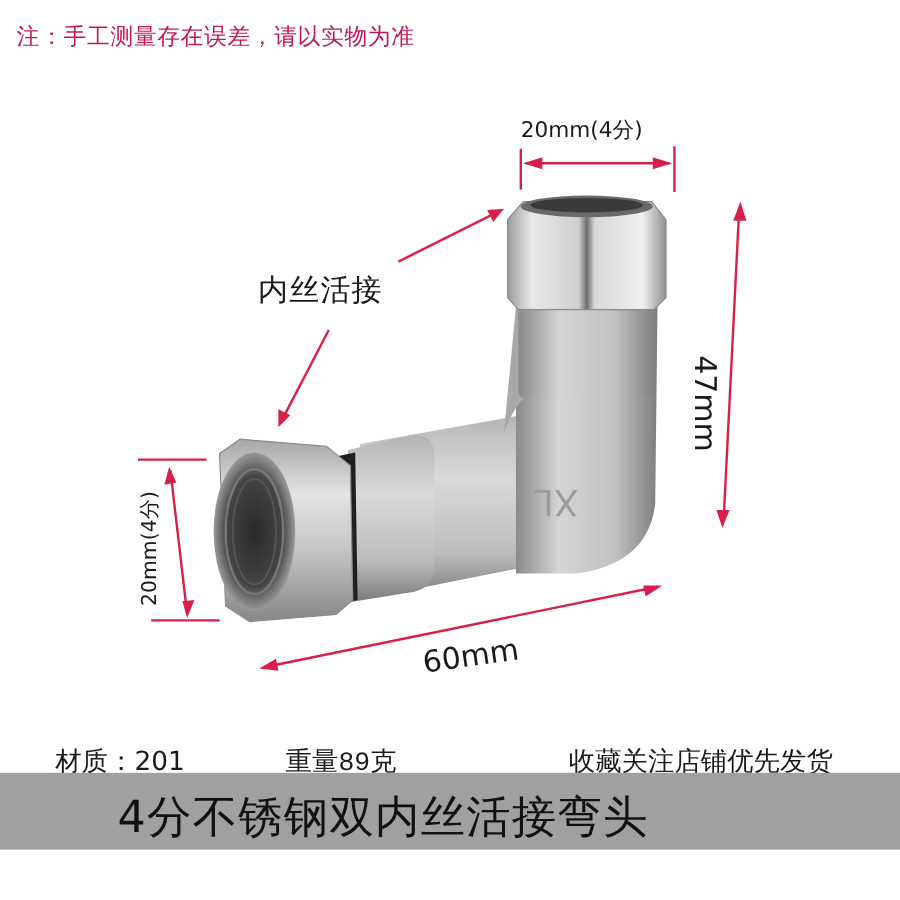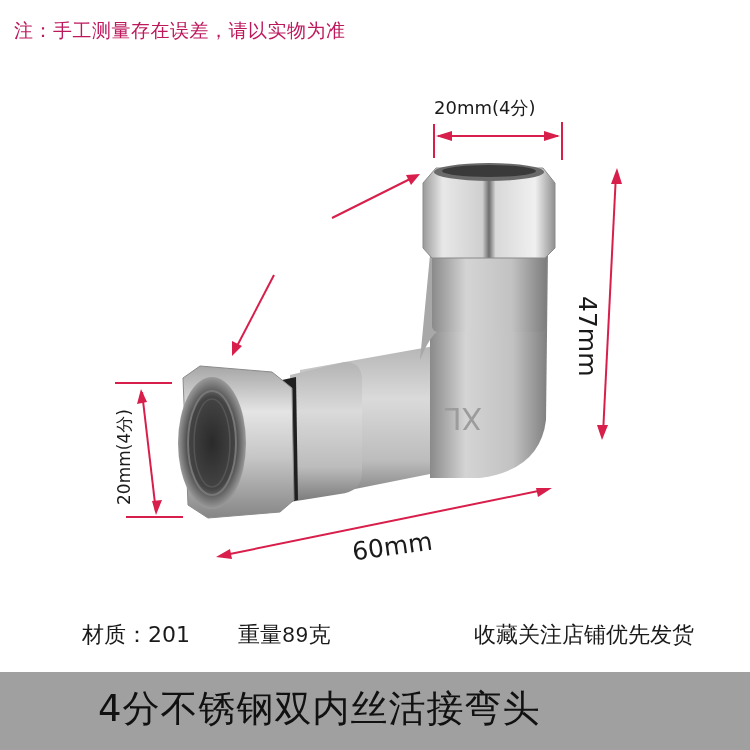--- a/index.html
+++ b/index.html
@@ -26,25 +26,25 @@
       transform: rotate(90deg); transform-origin: left top;
     }
     .dim-left {
       left: 113px; top: 505px; font-size: 17px;
       transform: rotate(-90deg); transform-origin: left top;
     }
     .dim-bottom { left: 352px; top: 532px; font-size: 25px; transform: rotate(-8deg); }
     .specs {
       position: absolute; top: 620px; font-size: 22px; color: #1a1a1a; white-space: nowrap;
     }
-    .spec-material { left: 46px; margin-left: 36px; }
+    .spec-material { left: 46px; }
     .spec-weight { left: 238px; font-family: Liberation Mono, monospace; }
     .spec-promo { left: 474px; }
     .banner {
-      position: absolute; left: 0; top: 672px; width: 750px; height: 78px;
+      position: absolute; left: 0; top: 644px; width: 750px; height: 64px;
       background: #a0a0a0;
     }
     .banner-title {
       position: absolute; left: 98px; top: 12px;
       font-size: 37px; color: #111; letter-spacing: 1px; white-space: nowrap;
     }
   </style>
 </head>
 <body>
 
@@ -133,20 +133,21 @@
       <polygon points="552,488 536,488 538,497" stroke="none"></polygon>
 
       <line x1="332" y1="218" x2="414" y2="177"></line>
       <polygon points="420,174 406,175 411,185" stroke="none"></polygon>
       <line x1="274" y1="275" x2="236" y2="348"></line>
       <polygon points="232,356 232,341 242,346" stroke="none"></polygon>
     </g>
   </svg>
 
   <div class="dim-label dim-top">20mm(4分)</div>
+  <div class="dim-label callout">内丝活接</div>
   <div class="dim-label dim-right">47mm</div>
   <div class="dim-label dim-left">20mm(4分)</div>
   <div class="dim-label dim-bottom">60mm</div>
 </div>
 
 <div class="specs spec-material">材质：201</div>
 <div class="specs spec-weight">重量89克</div>
 <div class="specs spec-promo">收藏关注店铺优先发货</div>
 
 <div class="banner">

